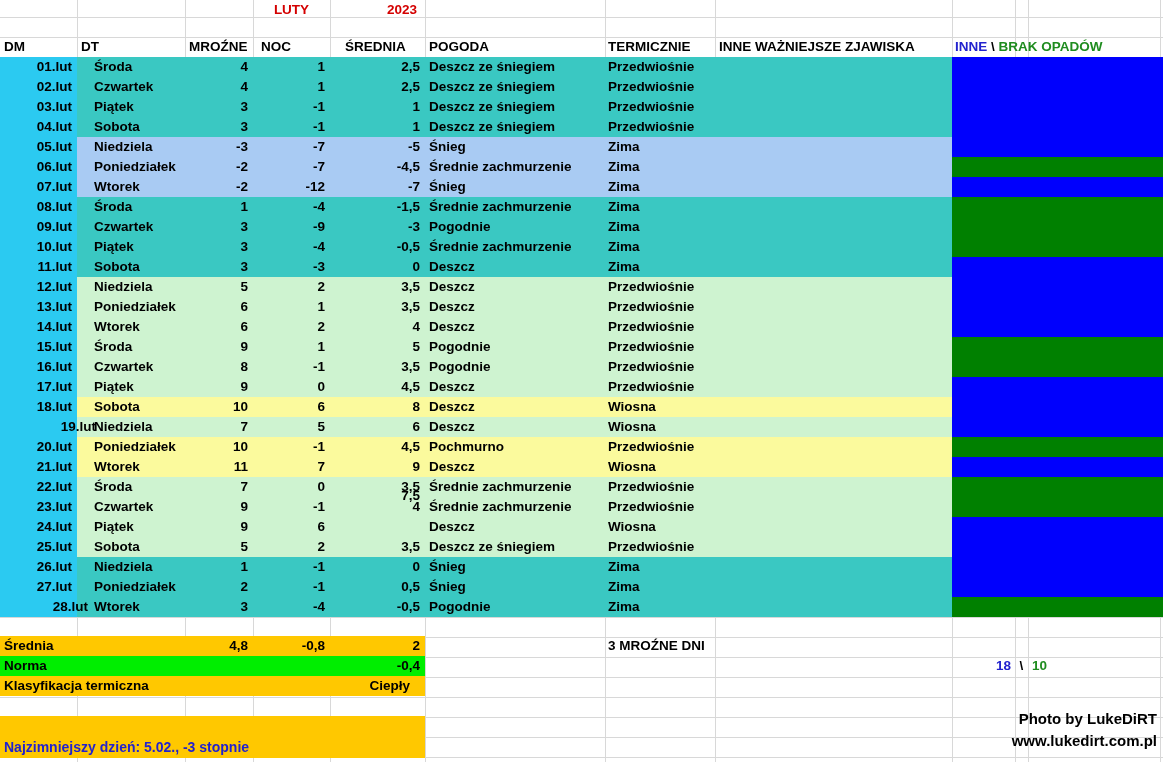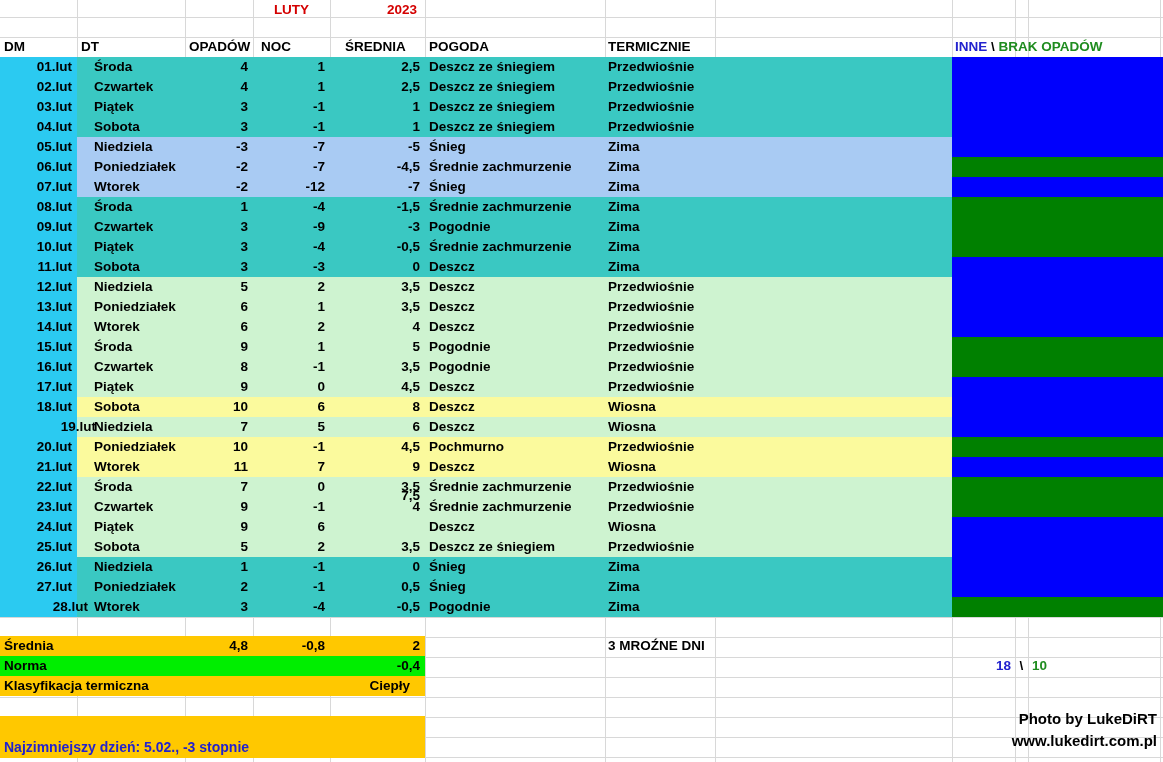--- a/index.html
+++ b/index.html
@@ -30,25 +30,26 @@
 </head>
 <body>
 
 <div id="sheet">
 
   <div class="cell c" style="left: 253px; top: 0px; width: 77px; color: rgb(212, 0, 0);">LUTY</div>
   <div class="cell r" style="left: 330px; top: 0px; width: 87px; color: rgb(212, 0, 0);">2023</div>
 
   <div class="cell" style="left:4px;top:37px;">DM</div>
   <div class="cell" style="left:81px;top:37px;">DT</div>
-  <div class="cell" style="left:189px;top:37px;">OPADÓW</div>
+  <div class="cell" style="left:189px;top:37px;">MROŹNE</div>
   <div class="cell" style="left:261px;top:37px;">NOC</div>
   <div class="cell c" style="left:330px;top:37px;width:91px;">ŚREDNIA</div>
   <div class="cell" style="left:429px;top:37px;">POGODA</div>
   <div class="cell" style="left:608px;top:37px;">TERMICZNIE</div>
+  <div class="cell" style="left:719px;top:37px;">INNE WAŻNIEJSZE ZJAWISKA</div>
   <div class="cell" style="left:955px;top:37px;">
     <span id="hdr-precip" style="color: rgb(34, 34, 206);">INNE</span><span id="hdr-sep"> \ </span><span id="hdr-noprec" style="color: rgb(31, 140, 31);">BRAK OPADÓW</span>
   </div>
 
   <div id="rows">
       <div class="strip" style="left: 0px; top: 57px; width: 77px; background: rgb(43, 202, 241);"></div>
       <div class="strip" style="left: 77px; top: 57px; width: 875px; background: rgb(58, 200, 194);"></div>
       <div class="strip" style="left: 952px; top: 57px; width: 211px; background: rgb(0, 0, 253);"></div>
       <div class="cell x-dm" style="top: 57px;">01.lut</div>
       <div class="cell x-dt" style="top: 57px;">Środa</div>

